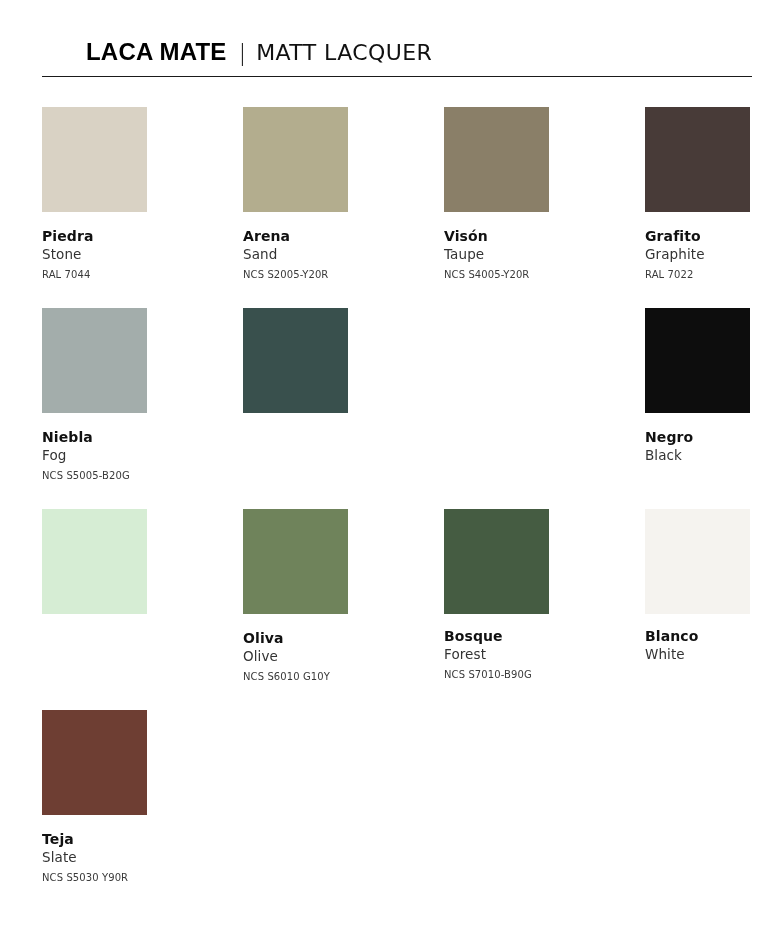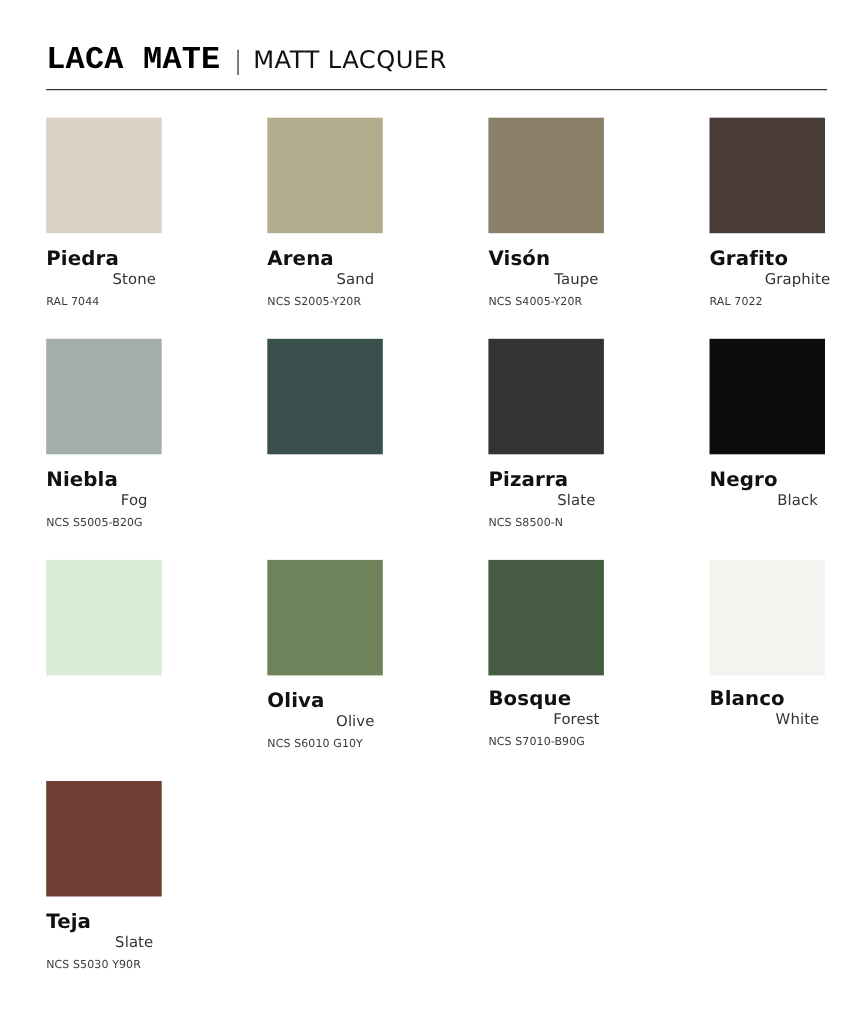--- a/index.html
+++ b/index.html
@@ -29,25 +29,26 @@
     left: 42px;
     top: 38px;
     width: 710px;
   }
   .header-titles {
     display: flex;
     align-items: baseline;
     white-space: nowrap;
   }
   .title-es {
-    font-family: Liberation Mono, monospace;
+    font-family: Liberation Sans, sans-serif;
     font-weight: 700;
-    font-size: 29px;
+    font-size: 24px;
     letter-spacing: 0.2px;
     color: #000000;
+    margin-left: 44px;
   }
   .title-sep {
     font-family: "DejaVu Sans", sans-serif;
     font-weight: 300;
     font-size: 23px;
     color: #1a1a1a;
     padding: 0 10px 0 12px;
     position: relative;
     top: 1px;
   }
@@ -94,33 +95,32 @@
 
   .labels {
     margin-top: 15px;
   }
   .labels.nudge-up {
     margin-top: 13px;
   }
   .name-es {
     font-family: "DejaVu Sans", sans-serif;
     font-weight: 700;
-    font-size: 18px;
+    font-size: 14px;
     line-height: 18px;
     color: #111111;
     letter-spacing: 0.1px;
   }
   .name-en {
     font-family: "DejaVu Sans", sans-serif;
     font-weight: 400;
     font-size: 13.5px;
     line-height: 19px;
     color: #333333;
     letter-spacing: 0.1px;
-    text-align: center;
   }
   .code {
     font-family: "DejaVu Sans", sans-serif;
     font-weight: 400;
     font-size: 10px;
     line-height: 16px;
     margin-top: 3px;
     color: #3a3a3a;
     letter-spacing: 0.1px;
   }
@@ -184,28 +184,20 @@
         <span class="swatch" style="background-color: rgb(163, 173, 171);"></span>
         <div class="labels">
           <div class="name-es">Niebla</div>
           <div class="name-en">Fog</div>
           <div class="code">NCS S5005-B20G</div>
         </div>
       </div>
       <div class="cell c1">
         <span class="swatch" style="background-color: rgb(57, 80, 77);"></span>
       </div>
-      <div class="cell c2">
-        <span class="swatch" style="background-color: rgb(53, 51, 49);"></span>
-        <div class="labels">
-          <div class="name-es">Pizarra</div>
-          <div class="name-en">Slate</div>
-          <div class="code">NCS S8500-N</div>
-        </div>
-      </div>
       <div class="cell c3">
         <span class="swatch" style="background-color: rgb(13, 13, 13);"></span>
         <div class="labels">
           <div class="name-es">Negro</div>
           <div class="name-en">Black</div>
 
         </div>
       </div>
     </div>
 

